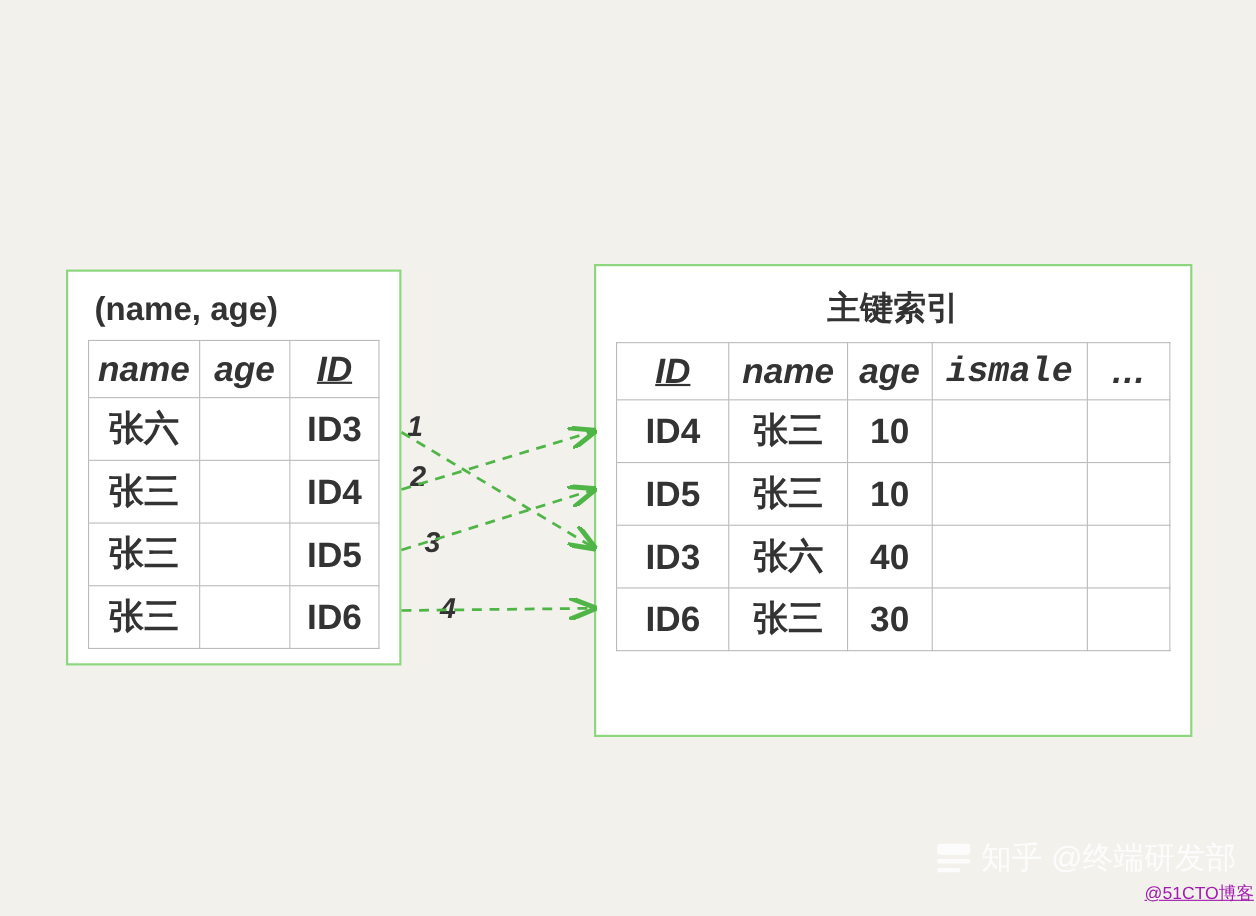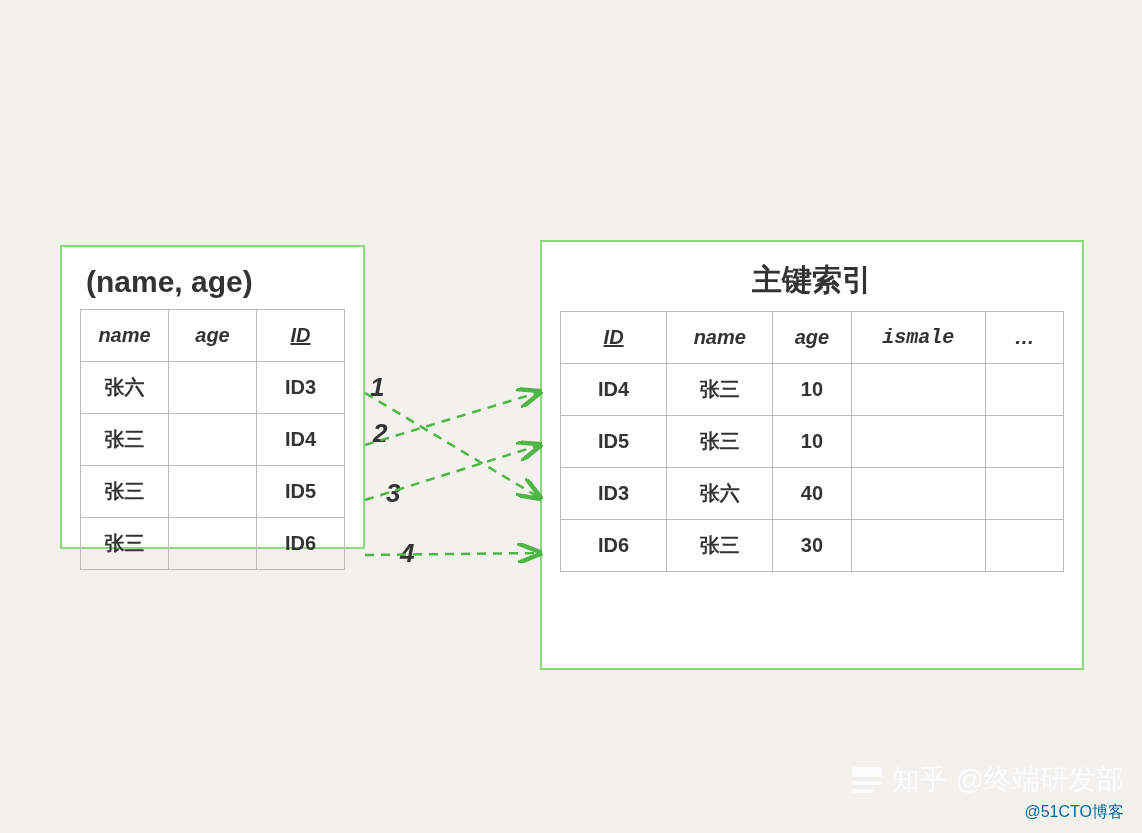--- a/index.html
+++ b/index.html
@@ -10,39 +10,39 @@
     font-family: "Comic Sans MS", "Segoe Script", "Bradley Hand", cursive, sans-serif;
     position: relative;
     overflow: hidden;
   }
   .box {
     position: absolute;
     border: 2px solid #8cd67d;
     background: #fff;
     padding: 18px 18px 22px 18px;
   }
-  .left-box { left: 60px; top: 245px; width: 305px; height: 304px; }
+  .left-box { left: 60px; top: 245px; width: 305px; height: 360px; }
   .right-box { left: 540px; top: 240px; width: 544px; height: 430px; }
   .title {
     font-size: 30px;
     font-weight: bold;
     color: #333;
     text-align: center;
     margin-bottom: 10px;
   }
   .left-box .title { text-align: left; padding-left: 6px; }
   table {
     border-collapse: collapse;
     width: 100%;
   }
   th, td {
     border: 1.5px solid #bbb;
     padding: 6px 8px;
     text-align: center;
-    font-size: 20px;
+    font-size: 32px;
     font-weight: bold;
     color: #333;
     height: 52px;
   }
   th { font-style: italic; text-decoration: underline; text-decoration-thickness: 2px; }
   th.nou { text-decoration: none; }
   .left-box th, .left-box td { width: 33.3%; }
   .right-box th:nth-child(1), .right-box td:nth-child(1) { width: 19%; }
   .right-box th:nth-child(2), .right-box td:nth-child(2) { width: 19%; }
   .right-box th:nth-child(3), .right-box td:nth-child(3) { width: 14%; }
@@ -69,25 +69,26 @@
     opacity: 0.85;
     font-family: sans-serif;
     font-size: 28px;
     font-weight: 500;
     display: flex;
     align-items: center;
     gap: 10px;
   }
   .wm2 {
     position: absolute;
-    right: 18px;
+    right: 2px;
     bottom: 10px;
-    color: #0369a1;
+    color: #a21caf;
     font-family: sans-serif;
     font-size: 16px;
+    text-decoration: underline;
   }
   .zh-icon {
     width: 30px; height: 30px;
     display: inline-flex;
     flex-direction: column;
     justify-content: center;
     gap: 4px;
   }
   .zh-icon span {
     display:block; width:100%; background:#fff; border-radius:3px;

